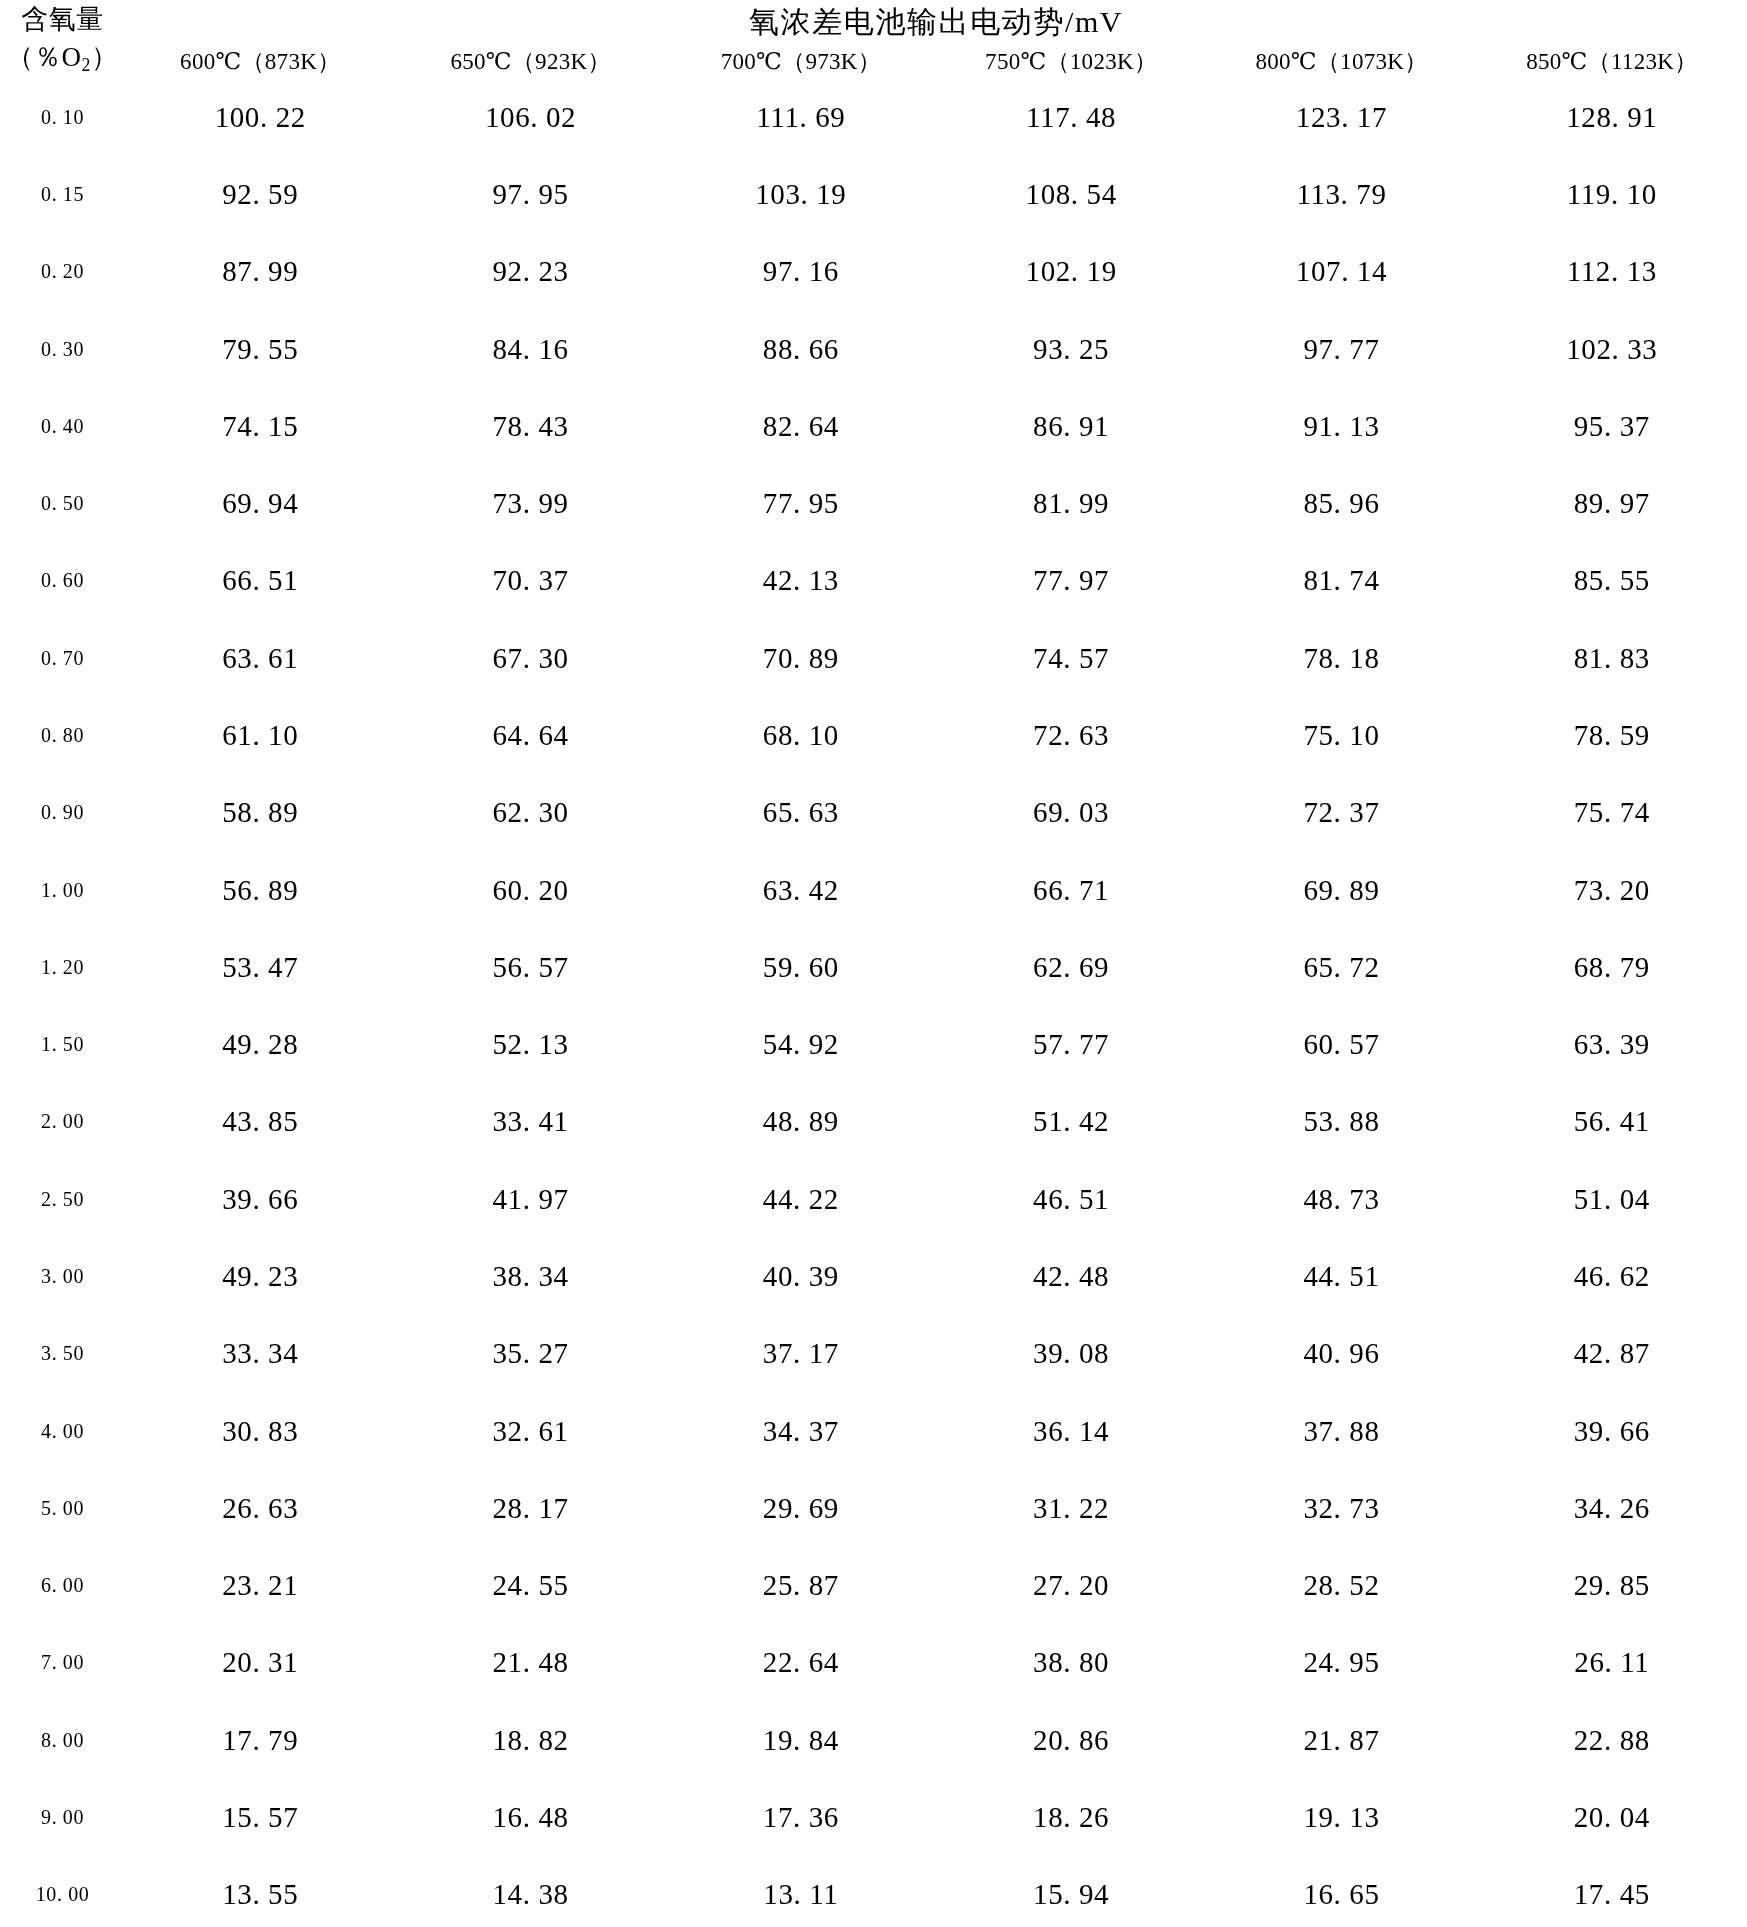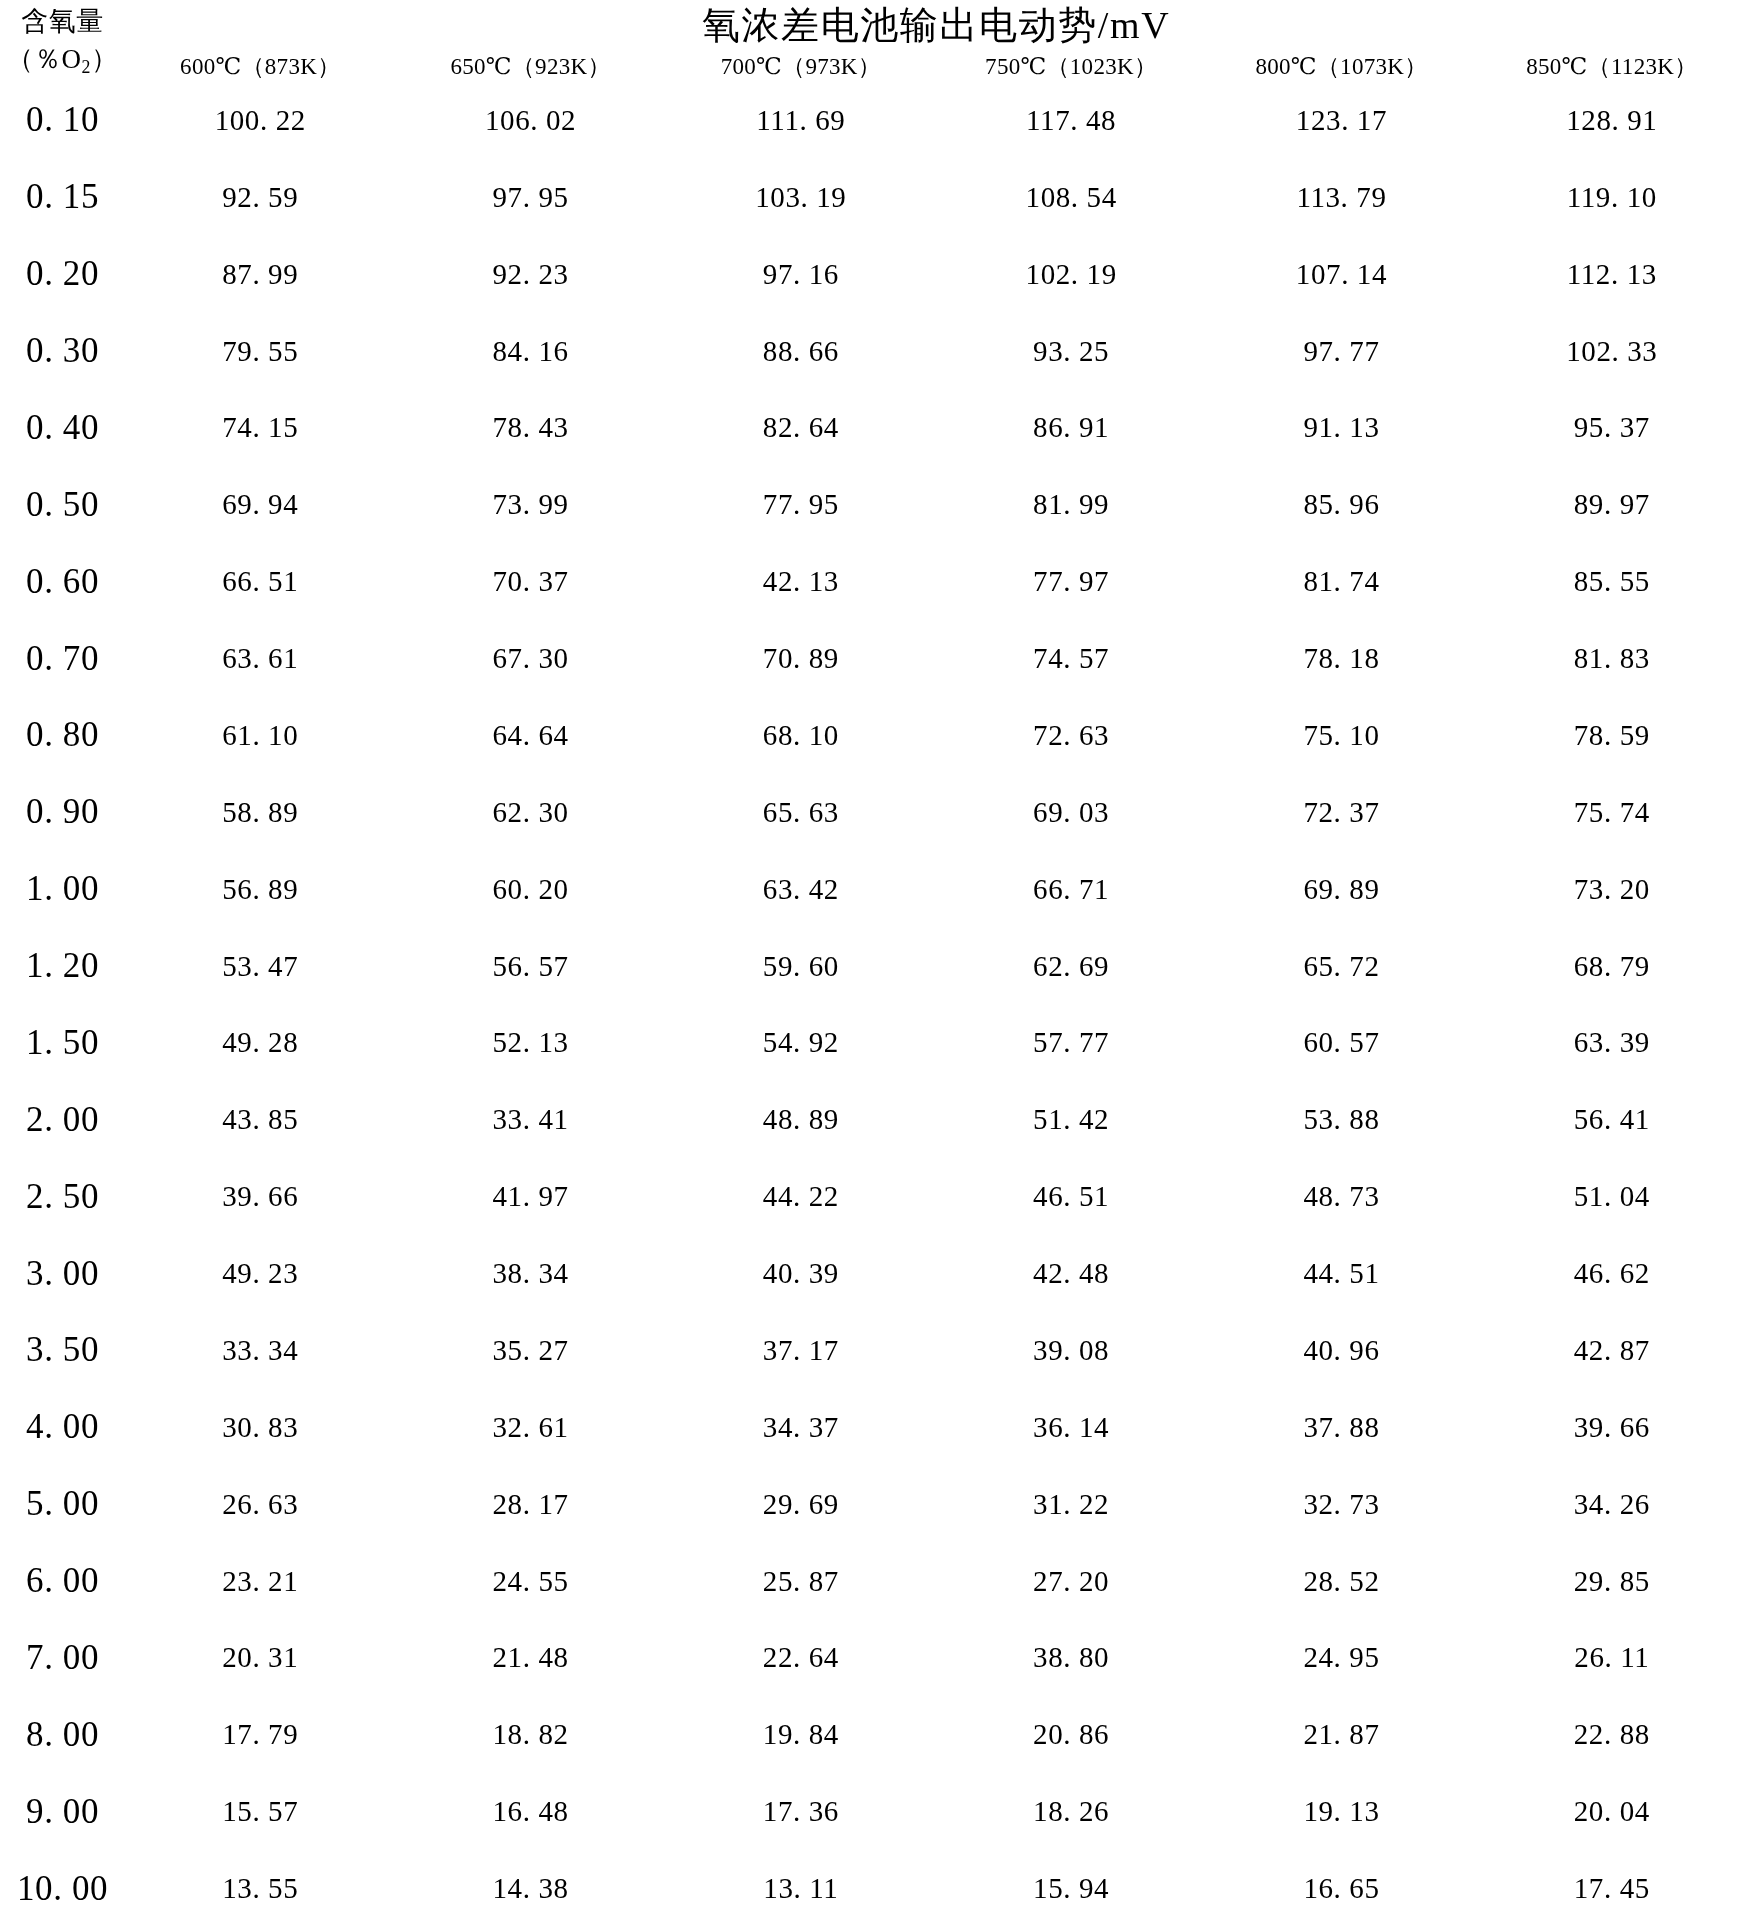--- a/index.html
+++ b/index.html
@@ -52,32 +52,32 @@
     letter-spacing: 0.5px;
     padding: 4px 0 6px 0;
   }
   .corner-cell .ln1 { display:block; }
   .corner-cell .ln2 { display:block; }
   .corner-cell .ln2 sub {
     font-size: 0.66em;
     vertical-align: -0.28em;
   }
   .span-title {
-    font-size: 38px;
+    font-size: 30px;
     letter-spacing: 1.6px;
     padding: 10px 0 12px 0;
   }
   .temp-head {
     font-size: 23px;
     letter-spacing: 0.3px;
     padding: 8px 0 10px 0;
     white-space: nowrap;
   }
   td.oxy-cell {
-    font-size: 35px;
+    font-size: 20px;
     letter-spacing: 0.6px;
     white-space: nowrap;
   }
   td.val-cell {
     font-size: 29px;
     letter-spacing: 0.6px;
     white-space: nowrap;
   }
   col.c-oxy { width: 125px; }
   col.c-val { width: 270px; }

